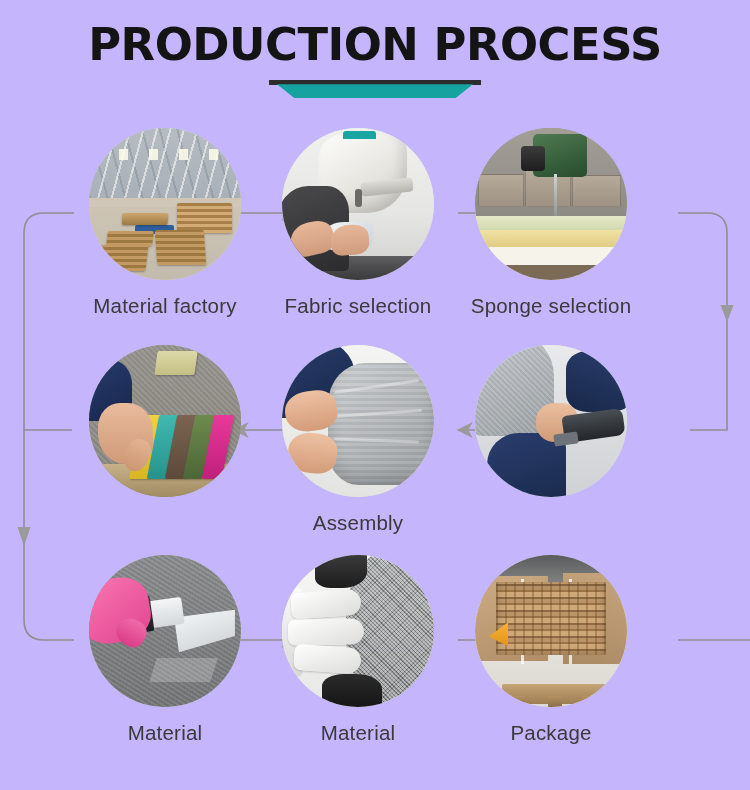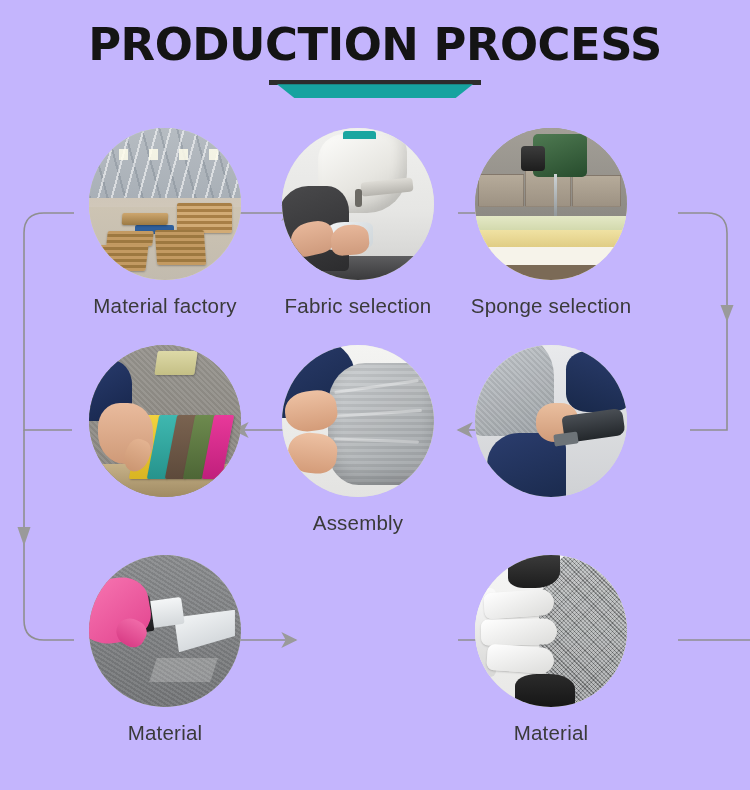--- a/index.html
+++ b/index.html
@@ -604,15 +604,33 @@
             <div class="dark2"></div>
           <div class="cuff"></div>
           <div class="glove g1"></div>
             <div class="glove g2"></div>
             <div class="glove g3"></div>
         </div>
       </div>
       <div class="step-label">Material</div>
     </div>
 
+    <div class="step">
+      <div class="bubble">
+        <div class="scene sc-pack">
+          <div class="bg"></div>
+            <div class="box-l"></div>
+            <div class="box-r"></div>
+          <div class="strap st1"></div>
+            <div class="strap st2"></div>
+          <div class="corr"></div>
+            <div class="flap"></div>
+          <div class="pallet"></div>
+          <div class="pallet-leg pl1"></div>
+            <div class="pallet-leg pl2"></div>
+            <div class="pallet-leg pl3"></div>
+        </div>
+      </div>
+      <div class="step-label">Package</div>
+    </div>
   </div>
 
 </div>
 
 </body></html>

